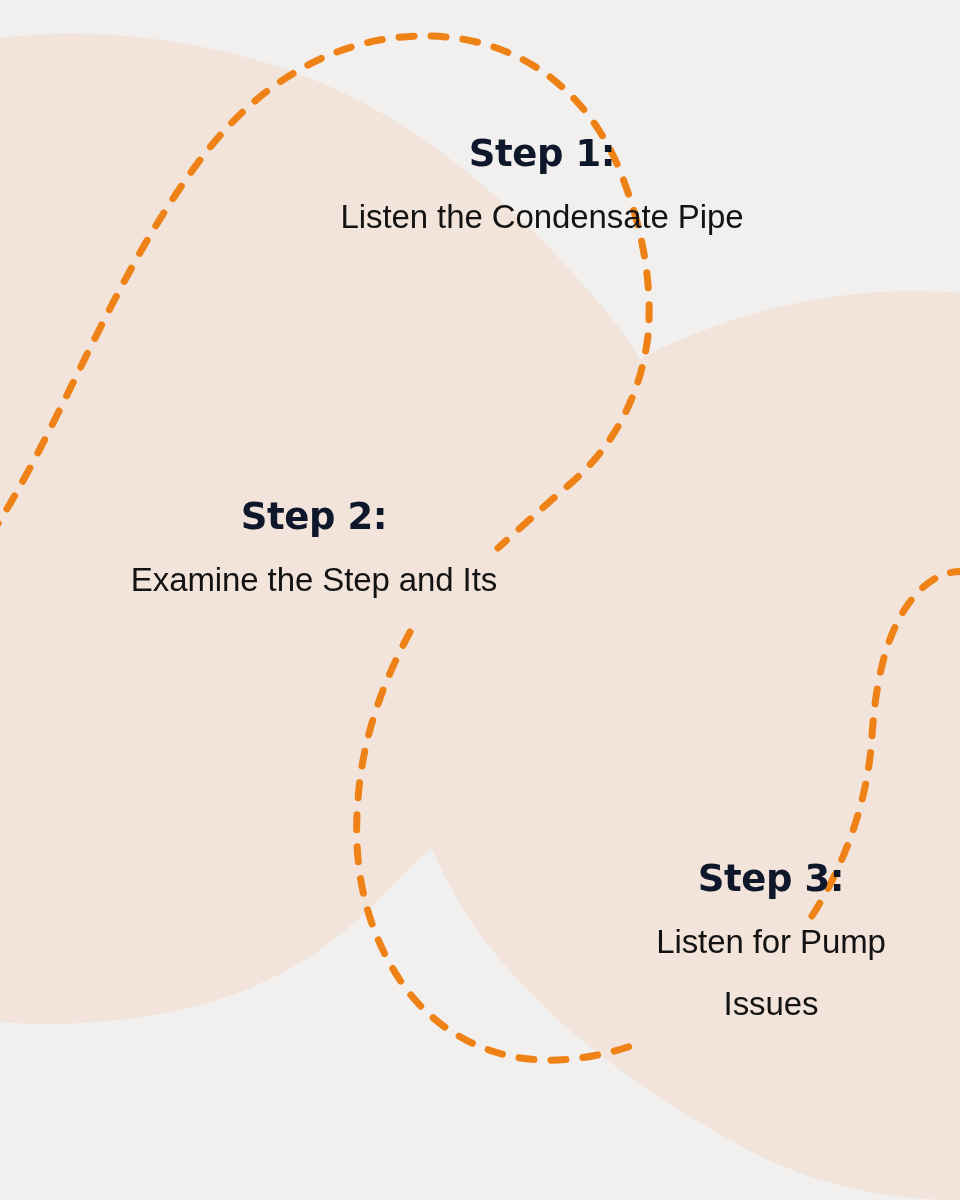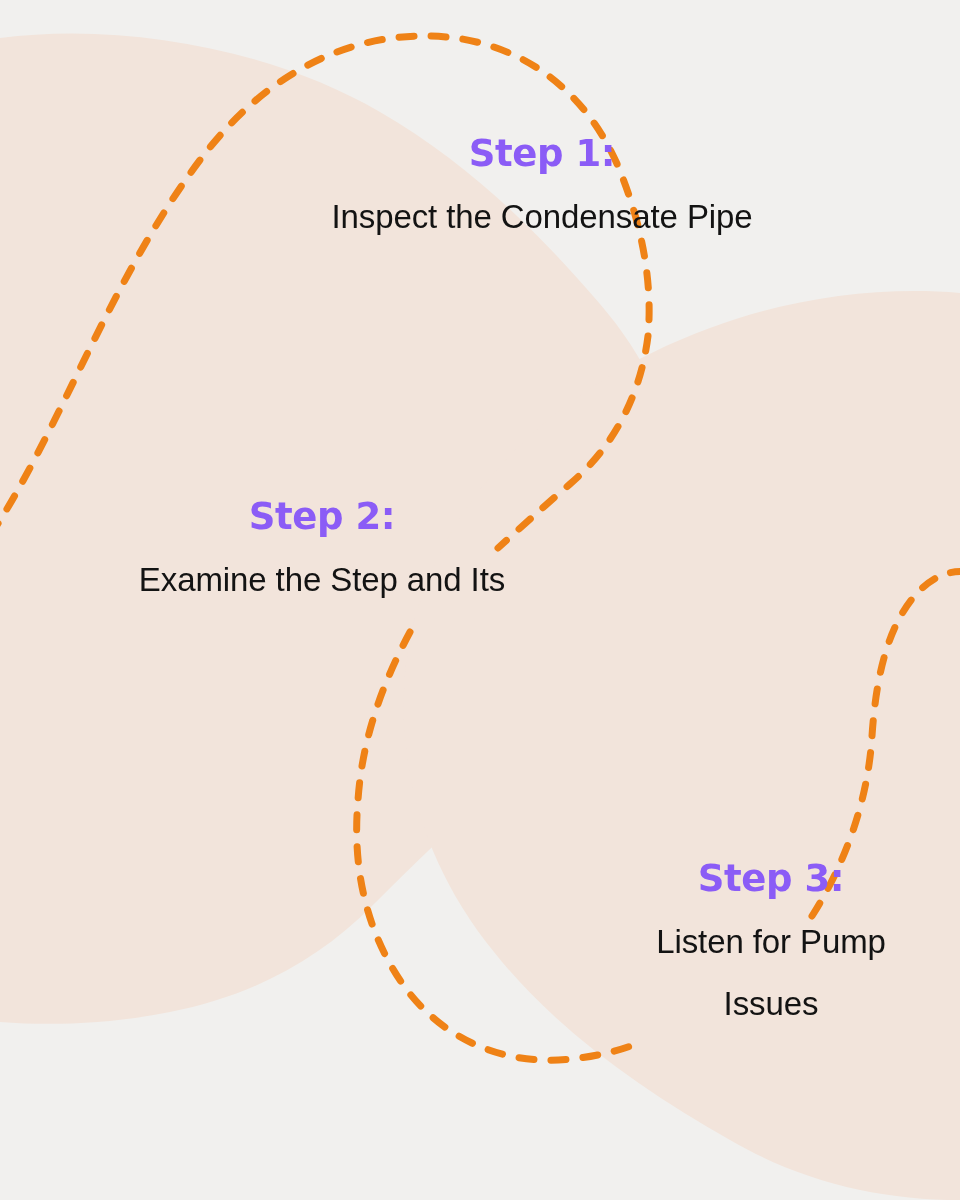--- a/index.html
+++ b/index.html
@@ -41,42 +41,42 @@
     text-align: center;
     color: #0C0C0C;
     z-index: 5;
   }
   .step-heading {
     font-family: "DejaVu Sans", "Liberation Sans", sans-serif;
     font-weight: 700;
     font-size: 37px;
     line-height: 1.0;
     letter-spacing: -0.4px;
-    color: #8b5cf6;
+    color: #0f172a;
     margin: 0 0 14px 0;
     display: block;
   }
   .step-body {
     font-family: "Liberation Sans", "DejaVu Sans", sans-serif;
     font-weight: 300;
     font-size: 33px;
     line-height: 1.88;
     letter-spacing: -0.1px;
     color: #131313;
     margin: 0;
     display: block;
   }
   
   #step-1 {
     left: 232px;
     top: 135px;
     width: 620px;
   }
   #step-2 {
-    left: 24px;
+    left: 16px;
     top: 498px;
     width: 596px;
   }
   #step-3 {
     left: 490px;
     top: 860px;
     width: 562px;
   }
 </style>
 </head>
@@ -127,21 +127,21 @@
 
       <path id="dash-4" d="M 812,916
                C 846,862 868,800 872,736
                C 876,676 888,624 918,592
                C 936,574 952,570 968,572"></path>
     </g>
   </svg>
 
   <div class="step-block" id="step-1">
     <span class="step-heading">Step 1:</span>
-    <span class="step-body">Inspect the Condensate Pipe</span>
+    <span class="step-body">Listen the Condensate Pipe</span>
   </div>
 
   <div class="step-block" id="step-2">
     <span class="step-heading">Step 2:</span>
     <span class="step-body">Examine the Step and Its</span>
   </div>
 
   <div class="step-block" id="step-3">
     <span class="step-heading">Step 3:</span>
     <span class="step-body">Listen for Pump</span>

